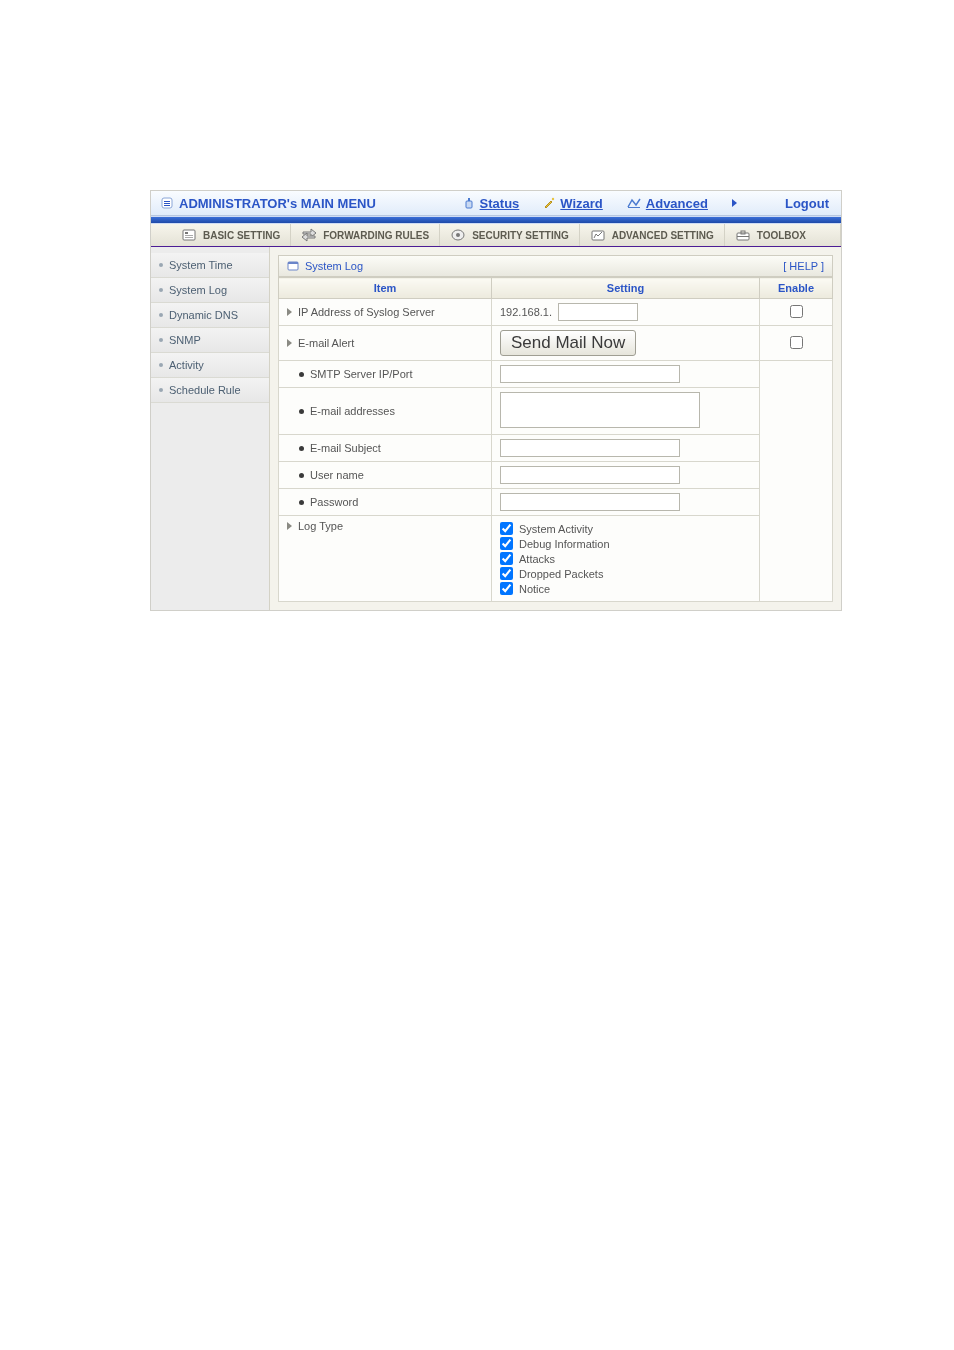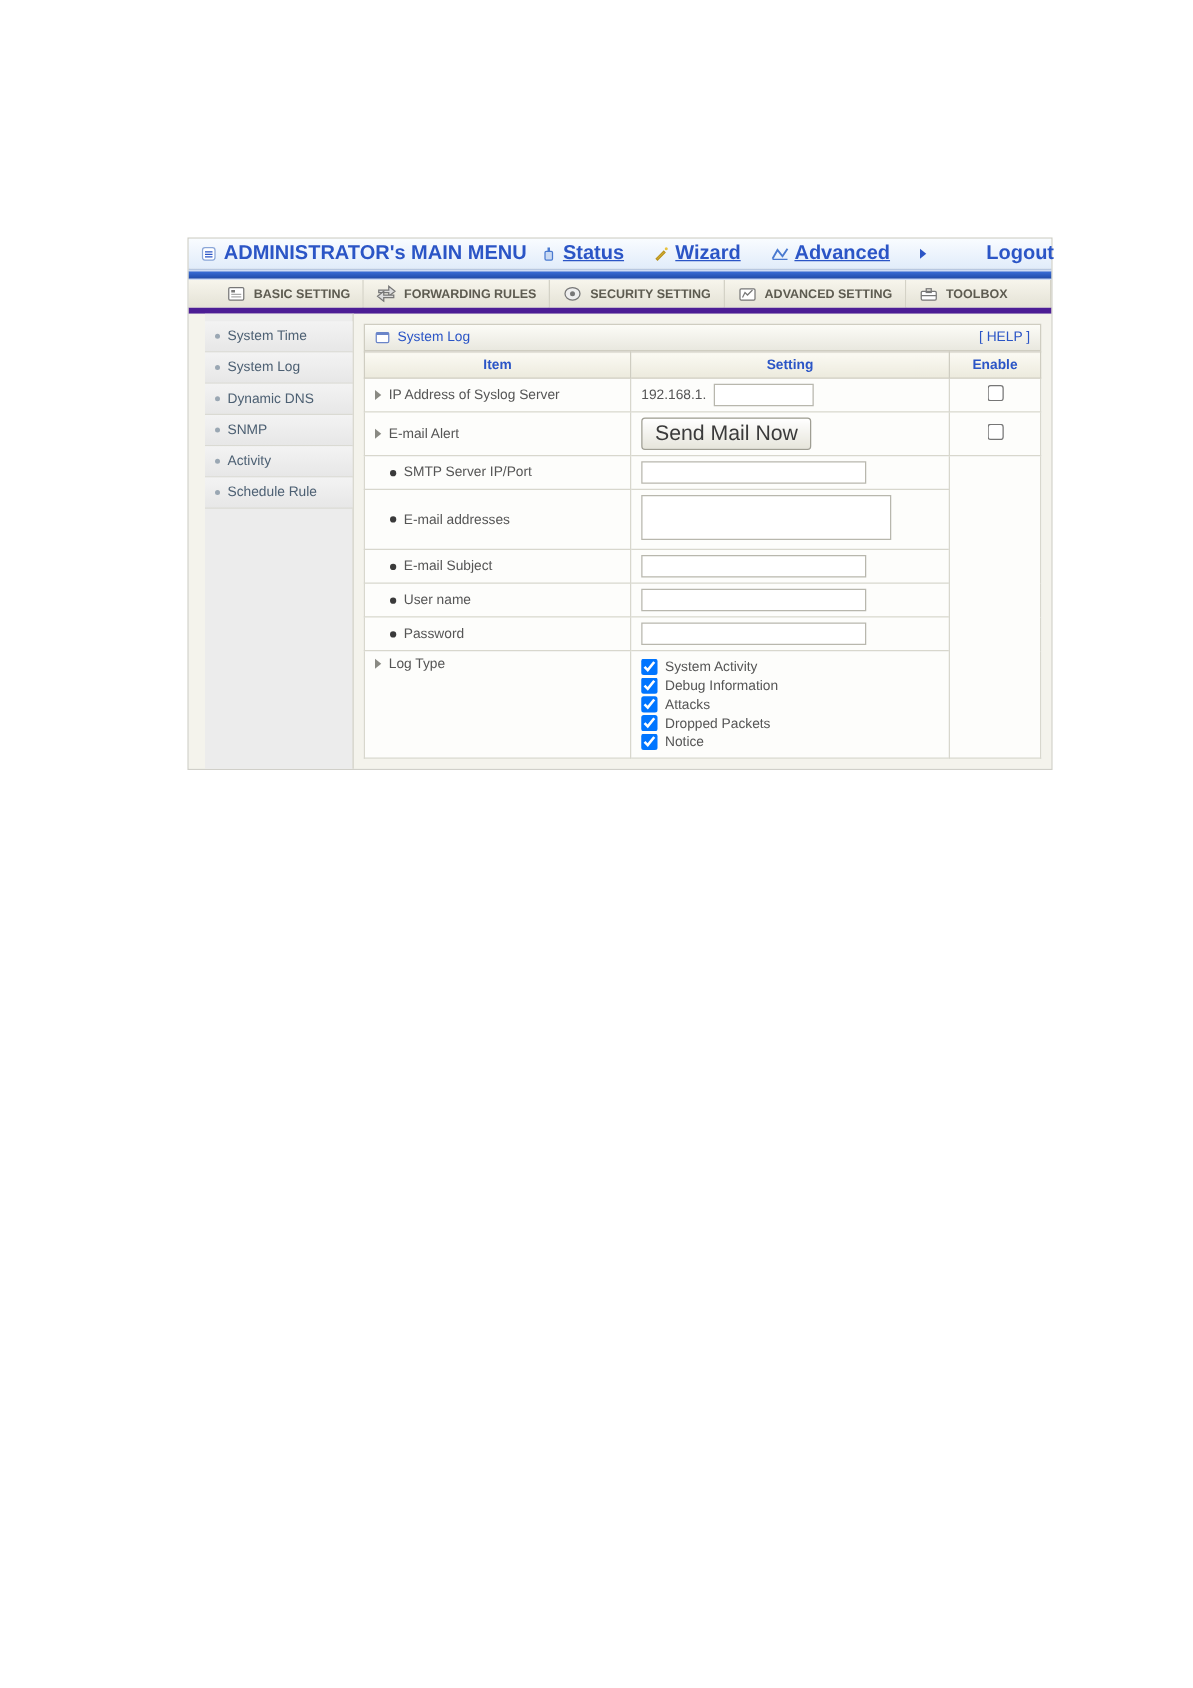--- a/index.html
+++ b/index.html
@@ -26,21 +26,21 @@
     background: #f7f6f0;
   }
 
   
   .topbar {
     display: flex;
     align-items: center;
     height: 24px;
     background: linear-gradient(#f9fcff, #e1ecfa);
     border-bottom: 1px solid #b7c7e0;
-    font-size: 16px;
+    font-size: 13px;
   }
   .topbar .main-menu {
     display: flex;
     align-items: center;
     gap: 6px;
     padding-left: 10px;
     color: #2b55c6;
     font-weight: bold;
     white-space: nowrap;
   }
@@ -62,21 +62,21 @@
     background: linear-gradient(#3b6fd8, #1f4aa8);
     border-top: 1px solid #cfdcf4;
     border-bottom: 1px solid #cfdcf4;
   }
 
   
   .tabrow {
     display: flex;
     align-items: stretch;
     background: #eceae2;
-    border-bottom: 5px solid #4c1d95;
+    border-bottom: 1px solid #4c1d95;
   }
   .tab {
     display: flex;
     align-items: center;
     gap: 6px;
     padding: 4px 10px;
     font-size: 10px;
     font-weight: bold;
     color: #5d5b50;
     border-right: 1px solid #d4d2c6;
@@ -90,21 +90,20 @@
   
   .body {
     display: flex;
     background: #f4f3ec;
   }
   .sidebar {
     width: 118px;
     background: #ececec;
     border-right: 1px solid #d4d2c6;
     padding-top: 6px;
-    margin-left: 13px;
   }
   .side-item {
     display: flex;
     align-items: center;
     gap: 6px;
     height: 24px;
     padding: 0 8px;
     font-size: 11px;
     color: #4d6073;
     background: linear-gradient(#f3f3f3, #e7e7e7);

